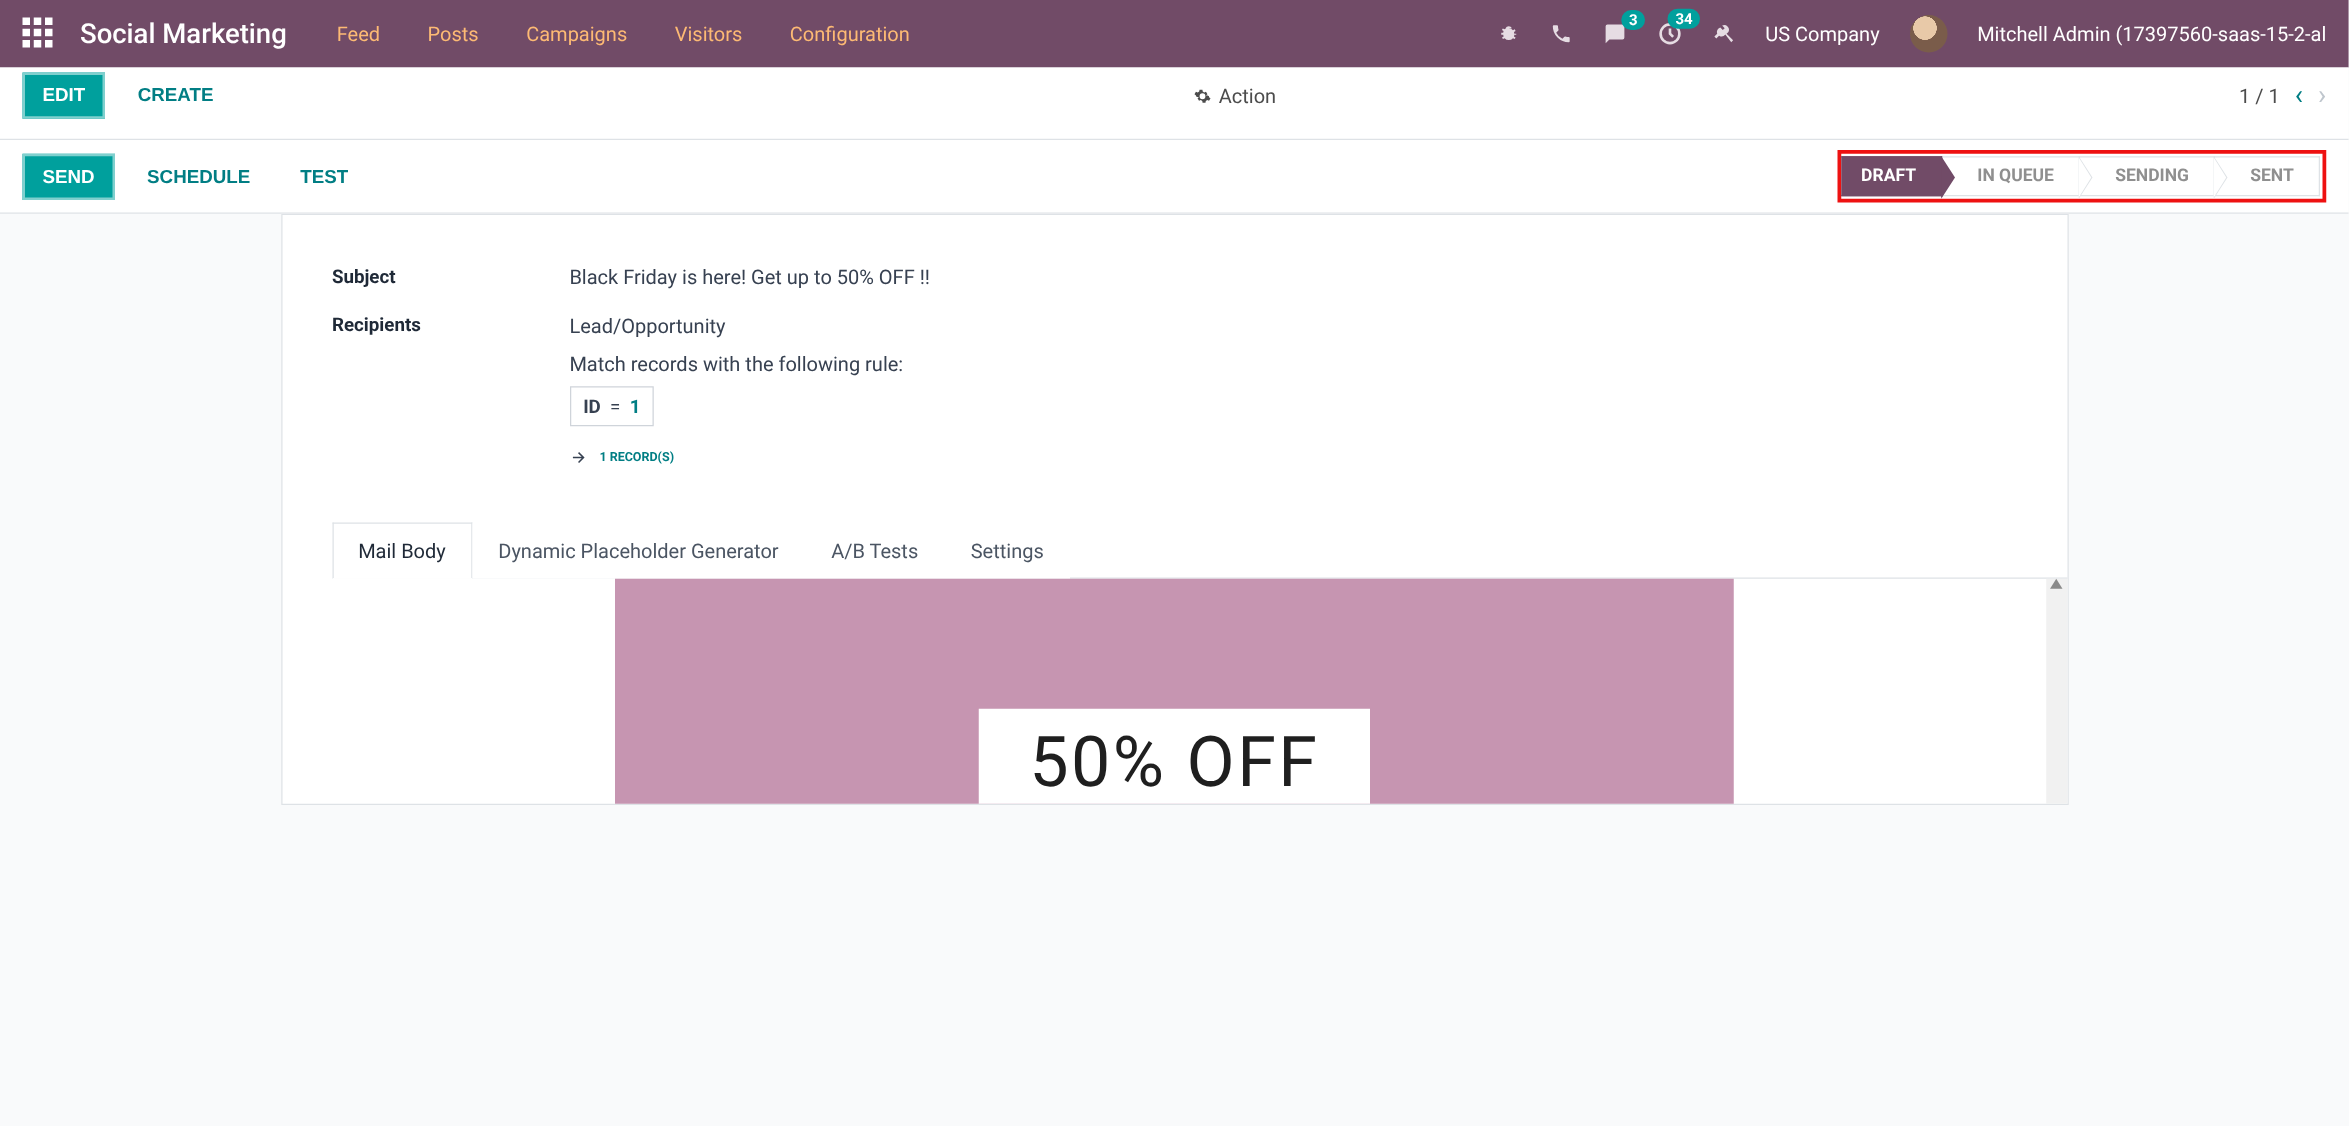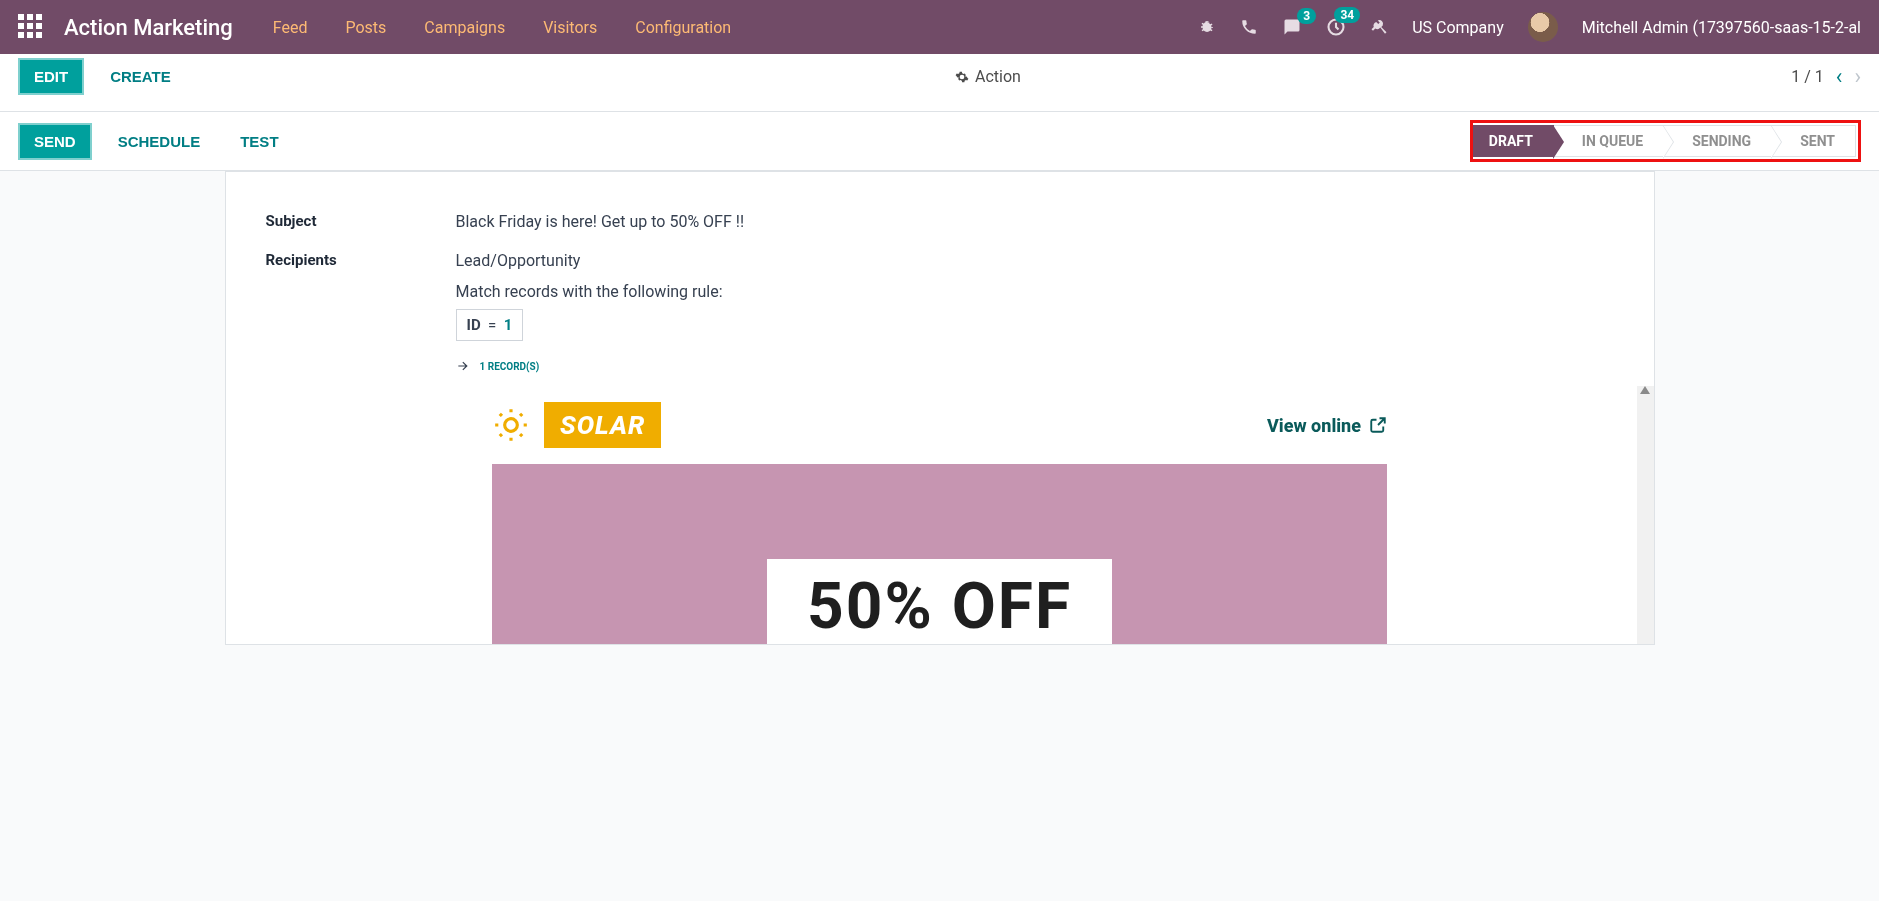--- a/index.html
+++ b/index.html
@@ -64,40 +64,40 @@
   .mailbody-wrap { position: relative; border-top: none; }
   .scrollbar-fake { position:absolute; right:0; top:0; width:17px; height:100%; background:#f1f1f1; }
   .scrollbar-fake::before { content:""; position:absolute; top:0; left:3px; width:0; height:0; border-left:5px solid transparent; border-right:5px solid transparent; border-bottom:8px solid #8a8a8a; }
   .mail-inner { width: 895px; margin: 0 auto; background:#fff; }
   .mail-header { display:flex; align-items:center; justify-content:space-between; padding: 16px 0; }
   .solar-brand { display:flex; align-items:center; gap:14px; }
   .sun-icon { width:38px; height:38px; color:#f0ad00; }
   .solar-badge { background:#f0ad00; color:#fff; font-size:26px; font-weight:800; font-style:italic; padding:8px 16px; letter-spacing:1px; }
   .view-online { color:#0a5a5a; font-weight:800; font-size:18px; display:flex; align-items:center; gap:8px; cursor:pointer; }
   .hero { background:#c695b1; height:180px; display:flex; align-items:flex-end; justify-content:center; }
-  .offer-box { background:#fff; padding: 10px 40px 0; font-size:64px; font-weight:700; color:#1f1f1f; letter-spacing:2px; }
+  .offer-box { background:#fff; padding: 10px 40px 0; font-size:56px; font-weight:400; color:#1f1f1f; letter-spacing:2px; }
   
   svg { display:block; }
 </style>
 </head>
 <body>
 
 <div class="navbar">
   <div class="apps-icon">
     <span></span>
       <span></span>
       <span></span>
       <span></span>
       <span></span>
       <span></span>
       <span></span>
       <span></span>
       <span></span>
   </div>
-  <div class="app-title">Action Marketing</div>
+  <div class="app-title">Social Marketing</div>
   <div class="nav-menu">
     <a>Feed</a>
     <a>Posts</a>
     <a>Campaigns</a>
     <a>Visitors</a>
     <a>Configuration</a>
   </div>
   <div class="nav-right">
     <span class="nav-icon">
       <svg width="18" height="18" viewBox="0 0 24 24" fill="currentColor">
@@ -185,38 +185,29 @@
           <span class="records-link">
             <svg width="14" height="14" viewBox="0 0 24 24" fill="#374151">
                 <path d="M4 11h12l-5-5 1.4-1.4L20 12l-7.6 7.4L11 18l5-5H4z"></path>
               </svg>
             <span>1 RECORD(S)</span>
           </span>
         </div>
       </div>
     </div>
 
+    <div class="tabs">
+      <div class="tab active">Mail Body</div>
+      <div class="tab">Dynamic Placeholder Generator</div>
+      <div class="tab">A/B Tests</div>
+      <div class="tab">Settings</div>
+    </div>
 
     <div class="mailbody-wrap">
       <div class="scrollbar-fake"></div>
       <div class="mail-inner">
-        <div class="mail-header">
-          <div class="solar-brand">
-            <svg class="sun-icon" viewBox="0 0 24 24" fill="none" stroke="currentColor" stroke-width="2">
-              <circle cx="12" cy="12" r="4"></circle>
-              <path d="M12 2v2M12 20v2M4.9 4.9l1.4 1.4M17.7 17.7l1.4 1.4M2 12h2M20 12h2M4.9 19.1l1.4-1.4M17.7 6.3l1.4-1.4"></path>
-            </svg>
-            <span class="solar-badge">SOLAR</span>
-          </div>
-          <div class="view-online">
-            <span>View online</span>
-            <svg width="18" height="18" viewBox="0 0 24 24" fill="none" stroke="currentColor" stroke-width="2.5">
-                <path d="M14 3h7v7M21 3l-9 9M19 14v5a2 2 0 01-2 2H5a2 2 0 01-2-2V7a2 2 0 012-2h5"></path>
-              </svg>
-          </div>
-        </div>
         <div class="hero">
           <div class="offer-box">50% OFF</div>
         </div>
       </div>
     </div>
   </div>
 </div>
 
 </body></html>

